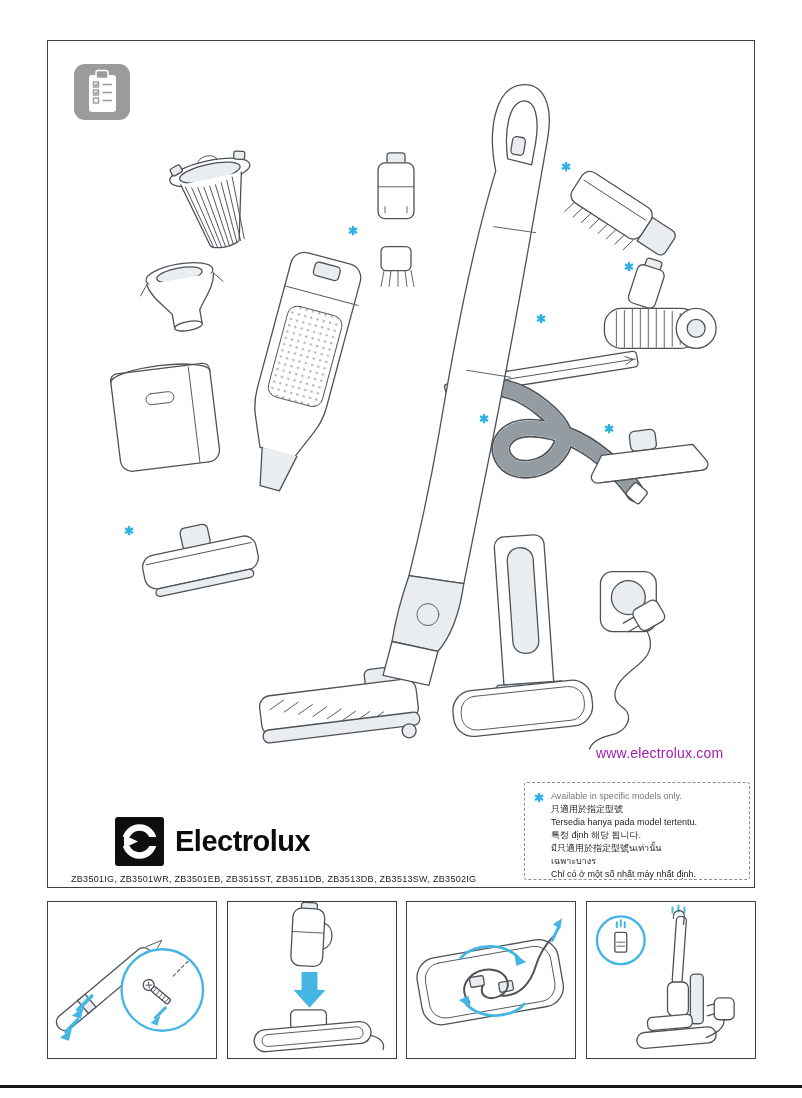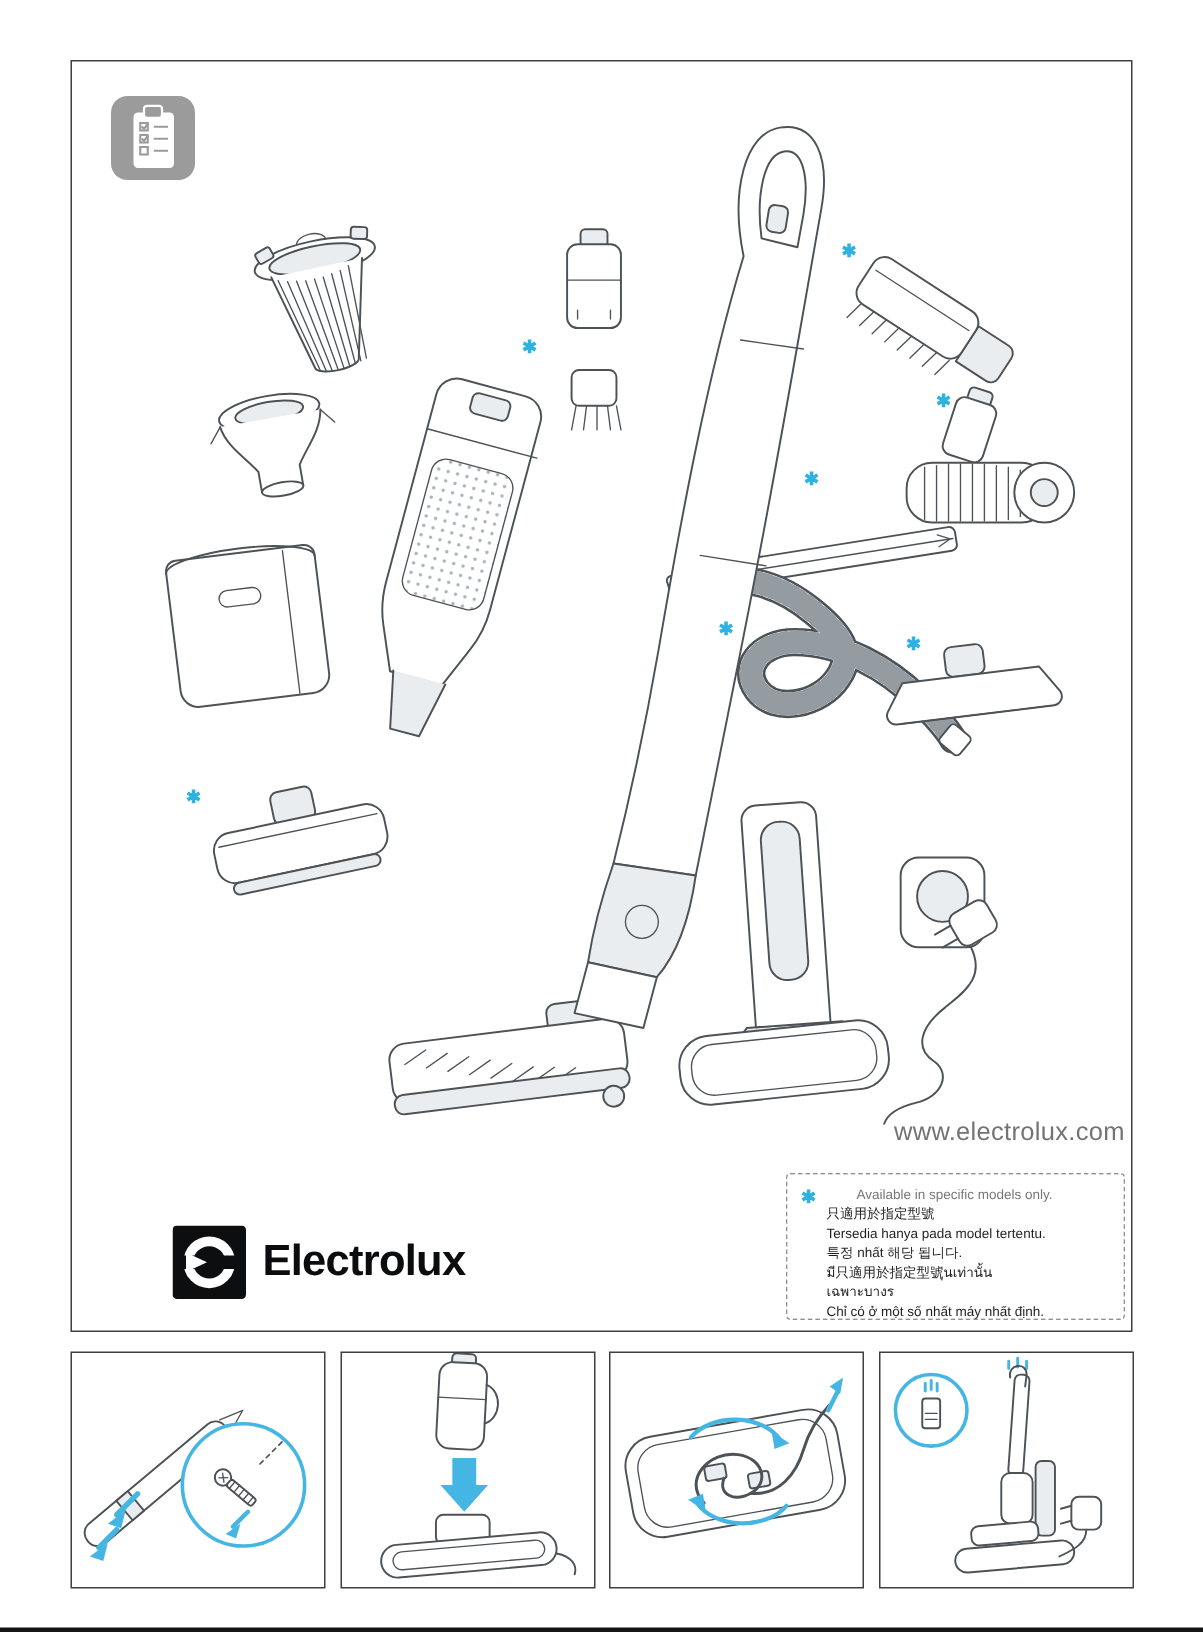--- a/index.html
+++ b/index.html
@@ -17,28 +17,28 @@
   svg.art .nofill{fill:none;}
   svg.art .thin{stroke-width:.9;}
   svg.art .blue-ln{stroke:#45b6e4;fill:none;}
   svg.art .blue-fill{fill:#45b6e4;stroke:none;}
   svg.art .tube-outer{fill:none;stroke-width:19;}
   svg.art .tube-inner{fill:none;stroke:#fff;stroke-width:15.5;}
   svg.art .tube-ribs{fill:none;stroke:#959ca1;stroke-width:15.5;stroke-dasharray:1.6 4.4;}
 
   .star{position:absolute;color:#2fb2e2;font-size:12px;font-weight:bold;line-height:12px;}
 
-  .website{position:absolute;left:548px;top:704px;font-size:17px;color:#737373;letter-spacing:.2px;}
+  .website{position:absolute;left:548px;top:704px;font-size:14px;color:#a21caf;letter-spacing:.2px;}
 
   .note-box{position:absolute;left:476px;top:741px;width:226px;height:98px;
     border:1px dashed #8a9094;border-radius:3px;box-sizing:border-box;
     padding:7px 8px 0 26px;}
   .note-star{position:absolute;left:9px;top:8px;color:#2fb2e2;font-size:12px;font-weight:bold;}
   .note-line{font-size:9px;line-height:13px;color:#1f1f1f;white-space:nowrap;}
-  .note-line.en{color:#75787b;margin-left:20px;}
+  .note-line.en{color:#75787b;}
 
   .brand{position:absolute;left:23px;top:776px;display:flex;align-items:center;gap:11px;padding-left:44px;}
   .logo-svg{width:49px;height:49px;display:block;}
   .wordmark{font-size:29px;font-weight:700;color:#0b0c0d;letter-spacing:-.5px;}
   .models{position:absolute;left:23px;top:833px;font-size:9px;letter-spacing:.3px;color:#1c1c1c;white-space:nowrap;}
 
   .steps{position:absolute;left:47px;top:901px;width:709px;display:flex;justify-content:space-between;}
   .step{width:170px;height:158px;border:1px solid #3f3f3f;box-sizing:border-box;background:#fff;}
   .step svg{width:100%;height:100%;}
 
@@ -212,36 +212,37 @@
     <span class="star" style="left:556px;top:382px;">✱</span>
     <span class="star" style="left:76px;top:484px;">✱</span>
 
     <div class="website">www.electrolux.com</div>
 
     <div class="note-box">
       <span class="note-star">✱</span>
       <div class="note-line en">Available in specific models only.</div>
       <div class="note-line">只適用於指定型號</div>
       <div class="note-line">Tersedia hanya pada model tertentu.</div>
-      <div class="note-line">특정 nhất 해당 됩니다.</div>
+      <div class="note-line">특정 định 해당 됩니다.</div>
       <div class="note-line">มี只適用於指定型號ุ่นเท่านั้น</div>
       <div class="note-line">เฉพาะบางร</div>
       <div class="note-line">Chỉ có ở một số nhất máy nhất định.</div>
     </div>
 
     <div class="brand">
       <svg class="logo-svg" viewBox="0 0 49 49" aria-hidden="true">
         <rect width="49" height="49" rx="3" fill="#0d0e10"></rect>
         <circle cx="24.5" cy="24.5" r="14" fill="none" stroke="#fff" stroke-width="6.5"></circle>
         <rect x="3" y="20" width="43" height="9" fill="#0d0e10"></rect>
         <polygon points="23,24.5 9,18 9,31" fill="#fff"></polygon>
       </svg>
       <span class="wordmark">Electrolux</span>
     </div>
 
+    <div class="models">ZB3501IG, ZB3501WR, ZB3501EB, ZB3515ST, ZB3511DB, ZB3513DB, ZB3513SW, ZB3502IG</div>
   </div>
 
   <div class="steps">
 
     <div class="step">
       <svg class="art" viewBox="0 0 169 156" aria-hidden="true">
         <g transform="rotate(-40 60 85)">
           <rect x="-4" y="76" width="120" height="17" rx="8"></rect>
           <rect x="28" y="76" width="10" height="17" class="shade"></rect>
           <path d="M116 79 l16 5 l-16 6" class="nofill thin"></path>

